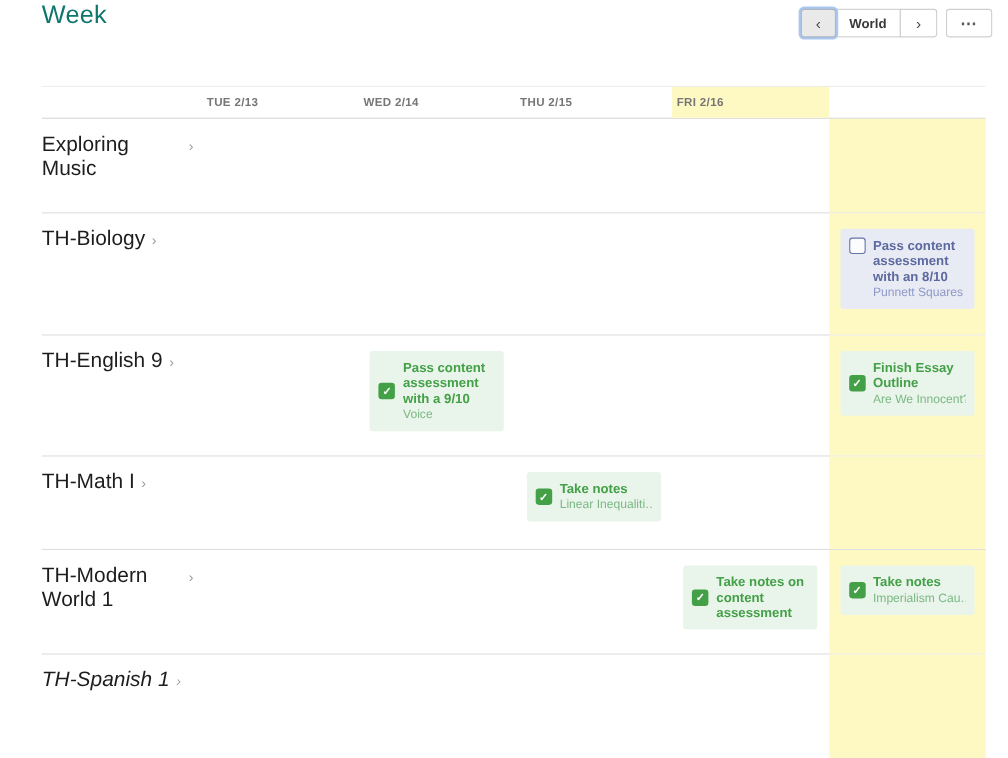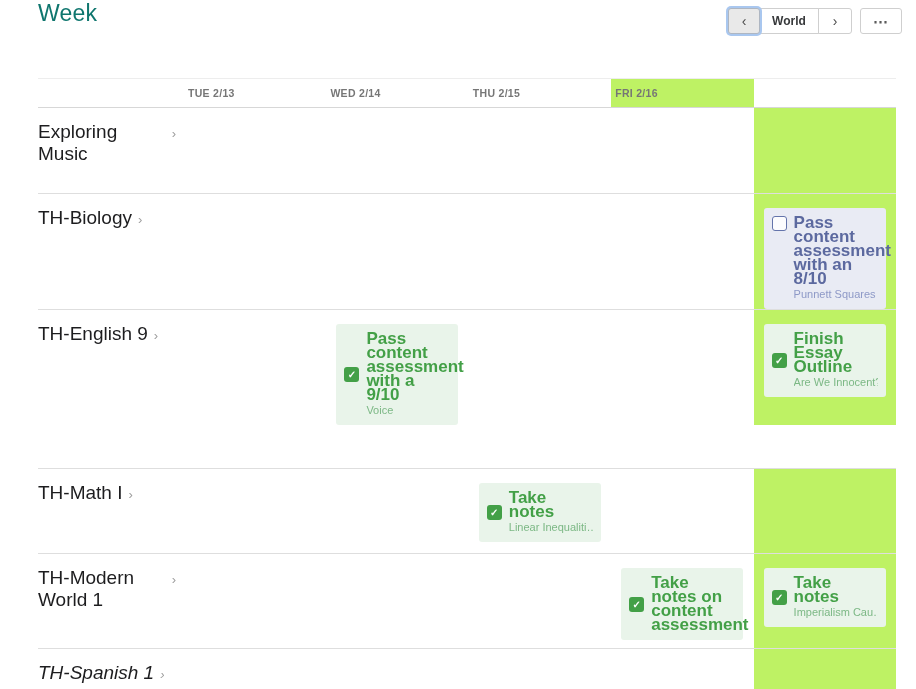--- a/index.html
+++ b/index.html
@@ -46,52 +46,52 @@
   }
   .grid-row.header-row { border-top: 1px solid #ededed; border-bottom: 1px solid #d7d7d7; }
   .grid-row.body-row + .grid-row.body-row { border-top: 1px solid #dedede; }
 
   .day-header-cell {
     height: 28px; display: flex; align-items: center;
     padding-left: 4px;
     font-size: 10.5px; font-weight: 700; color: #767676; letter-spacing: 0.3px;
   }
   .cell { position: relative; }
-  .cell.today-col { background: #bef264; }
+  .cell.today-col { background: #fef9c3; }
 
   .course-cell { padding: 13px 8px 0 0; }
   .course-link { display: inline-flex; align-items: baseline; cursor: pointer; }
   .course-name { font-size: 19px; color: #1d1d1f; }
   .chevron { font-size: 13px; color: #9e9e9e; margin-left: 6px; }
 
   
   .r-music  { min-height: 85px; }
   .r-bio    { min-height: 111px; }
   .r-eng    { min-height: 110px; }
-  .r-math   { min-height: 85px; margin-top: 43px; }
+  .r-math   { min-height: 85px; }
   .r-world  { min-height: 95px; }
   .r-span   { min-height: 96px; font-style: italic; }
 
   
   .card {
     width: 122px; margin: 14px 0 0 10px;
     border-radius: 3px; padding: 8px;
     display: flex; align-items: flex-start; cursor: pointer;
   }
   .card.done { background: #e9f4ea; align-items: center; }
   .card.todo { background: #e9ebf4; }
   .checkbox {
     width: 15px; height: 15px; flex: none; margin-right: 7px; margin-top: 0;
     border-radius: 3px; display: flex; align-items: center; justify-content: center;
   }
   .card.done .checkbox { background: #43a047; }
   .card.done .checkbox::after { content: "✓"; color: #ffffff; font-size: 10px; font-weight: 700; }
   .card.todo .checkbox { background: #fcfcfe; border: 1.5px solid #6474ab; }
   .card-text { min-width: 0; }
-  .card-title { font-size: 17px; font-weight: 700; line-height: 14px; }
+  .card-title { font-size: 12px; font-weight: 700; line-height: 14px; }
   .card.done .card-title { color: #43a047; }
   .card.todo .card-title { color: #5c699f; }
   .card-subtitle {
     font-size: 11px; line-height: 14px; margin-top: 1px;
     white-space: nowrap; overflow: hidden;
   }
   .card-subtitle:empty { display: none; }
   .card.done .card-subtitle { color: #7cb885; }
   .card.todo .card-subtitle { color: #8e99c7; }
 </style>

